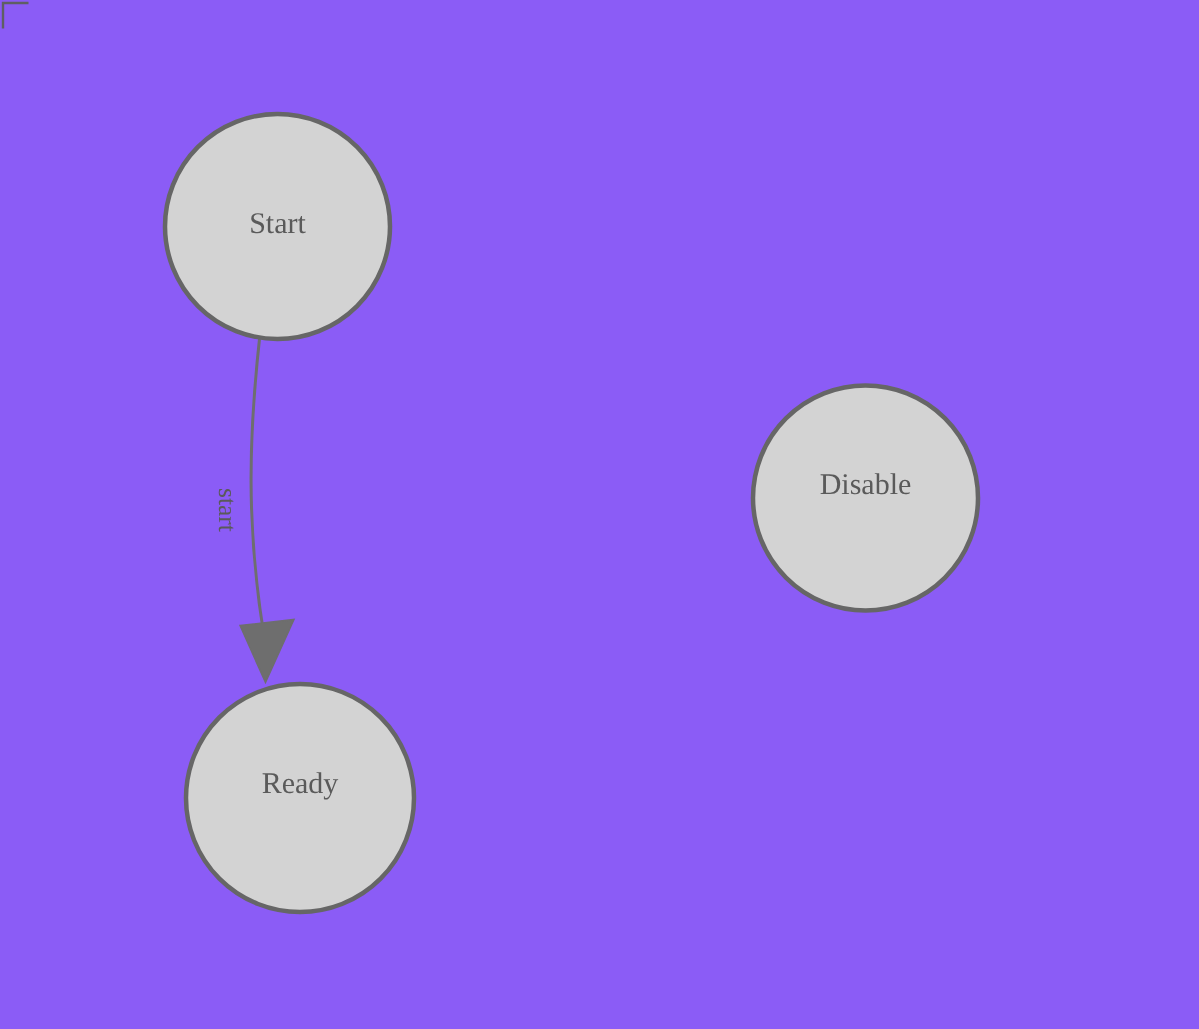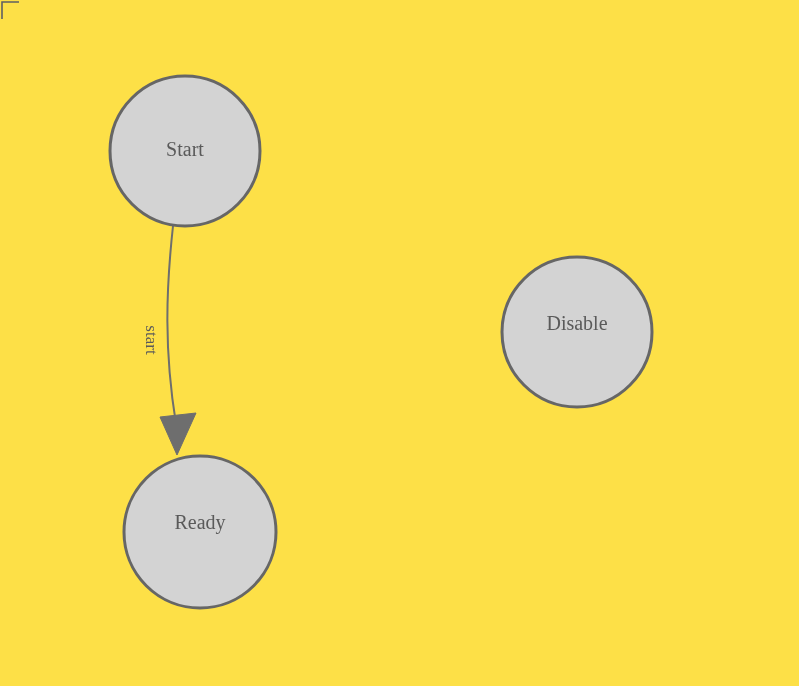--- a/index.html
+++ b/index.html
@@ -8,21 +8,21 @@
     padding: 0;
     background: #ffffff;
   }
   body {
     font-family: "Liberation Serif", "DejaVu Serif", serif;
   }
   #canvas {
     position: relative;
     width: 799px;
     height: 686px;
-    background: #fde047;
+    background: #8b5cf6;
     overflow: hidden;
   }
   #diagram-svg {
     position: absolute;
     left: 0;
     top: 0;
     width: 799px;
     height: 686px;
   }
   .node-circle {

